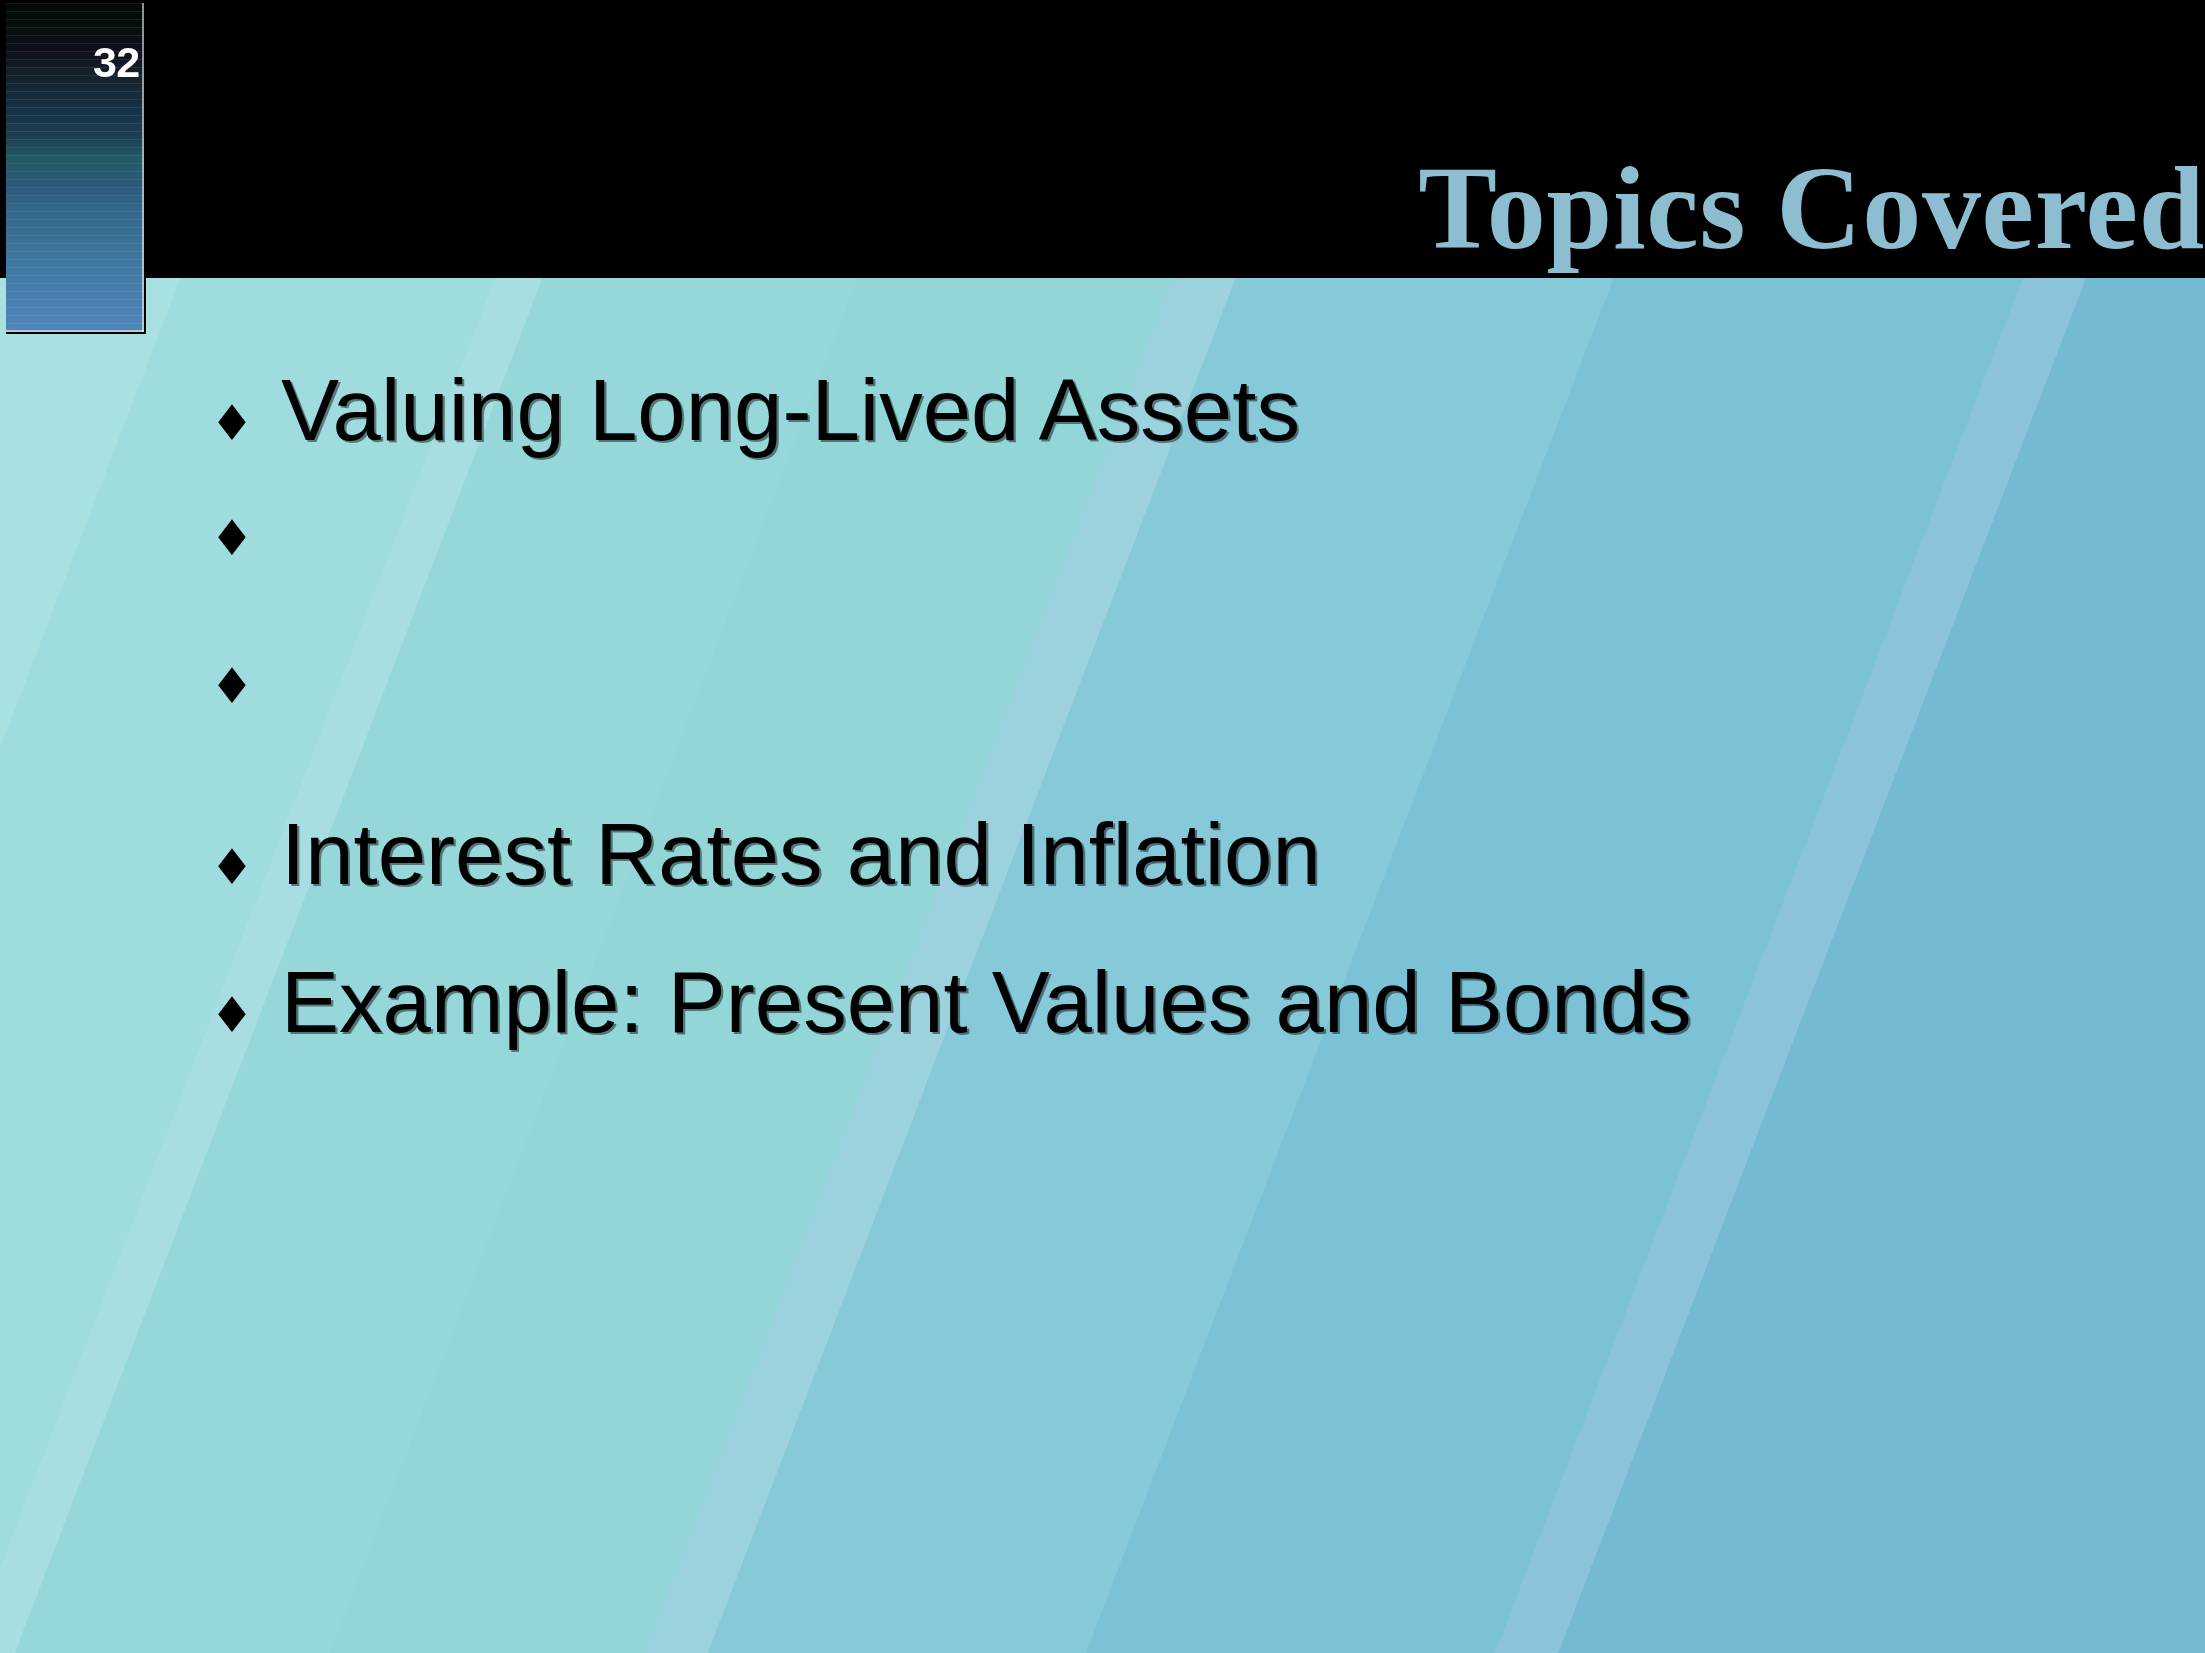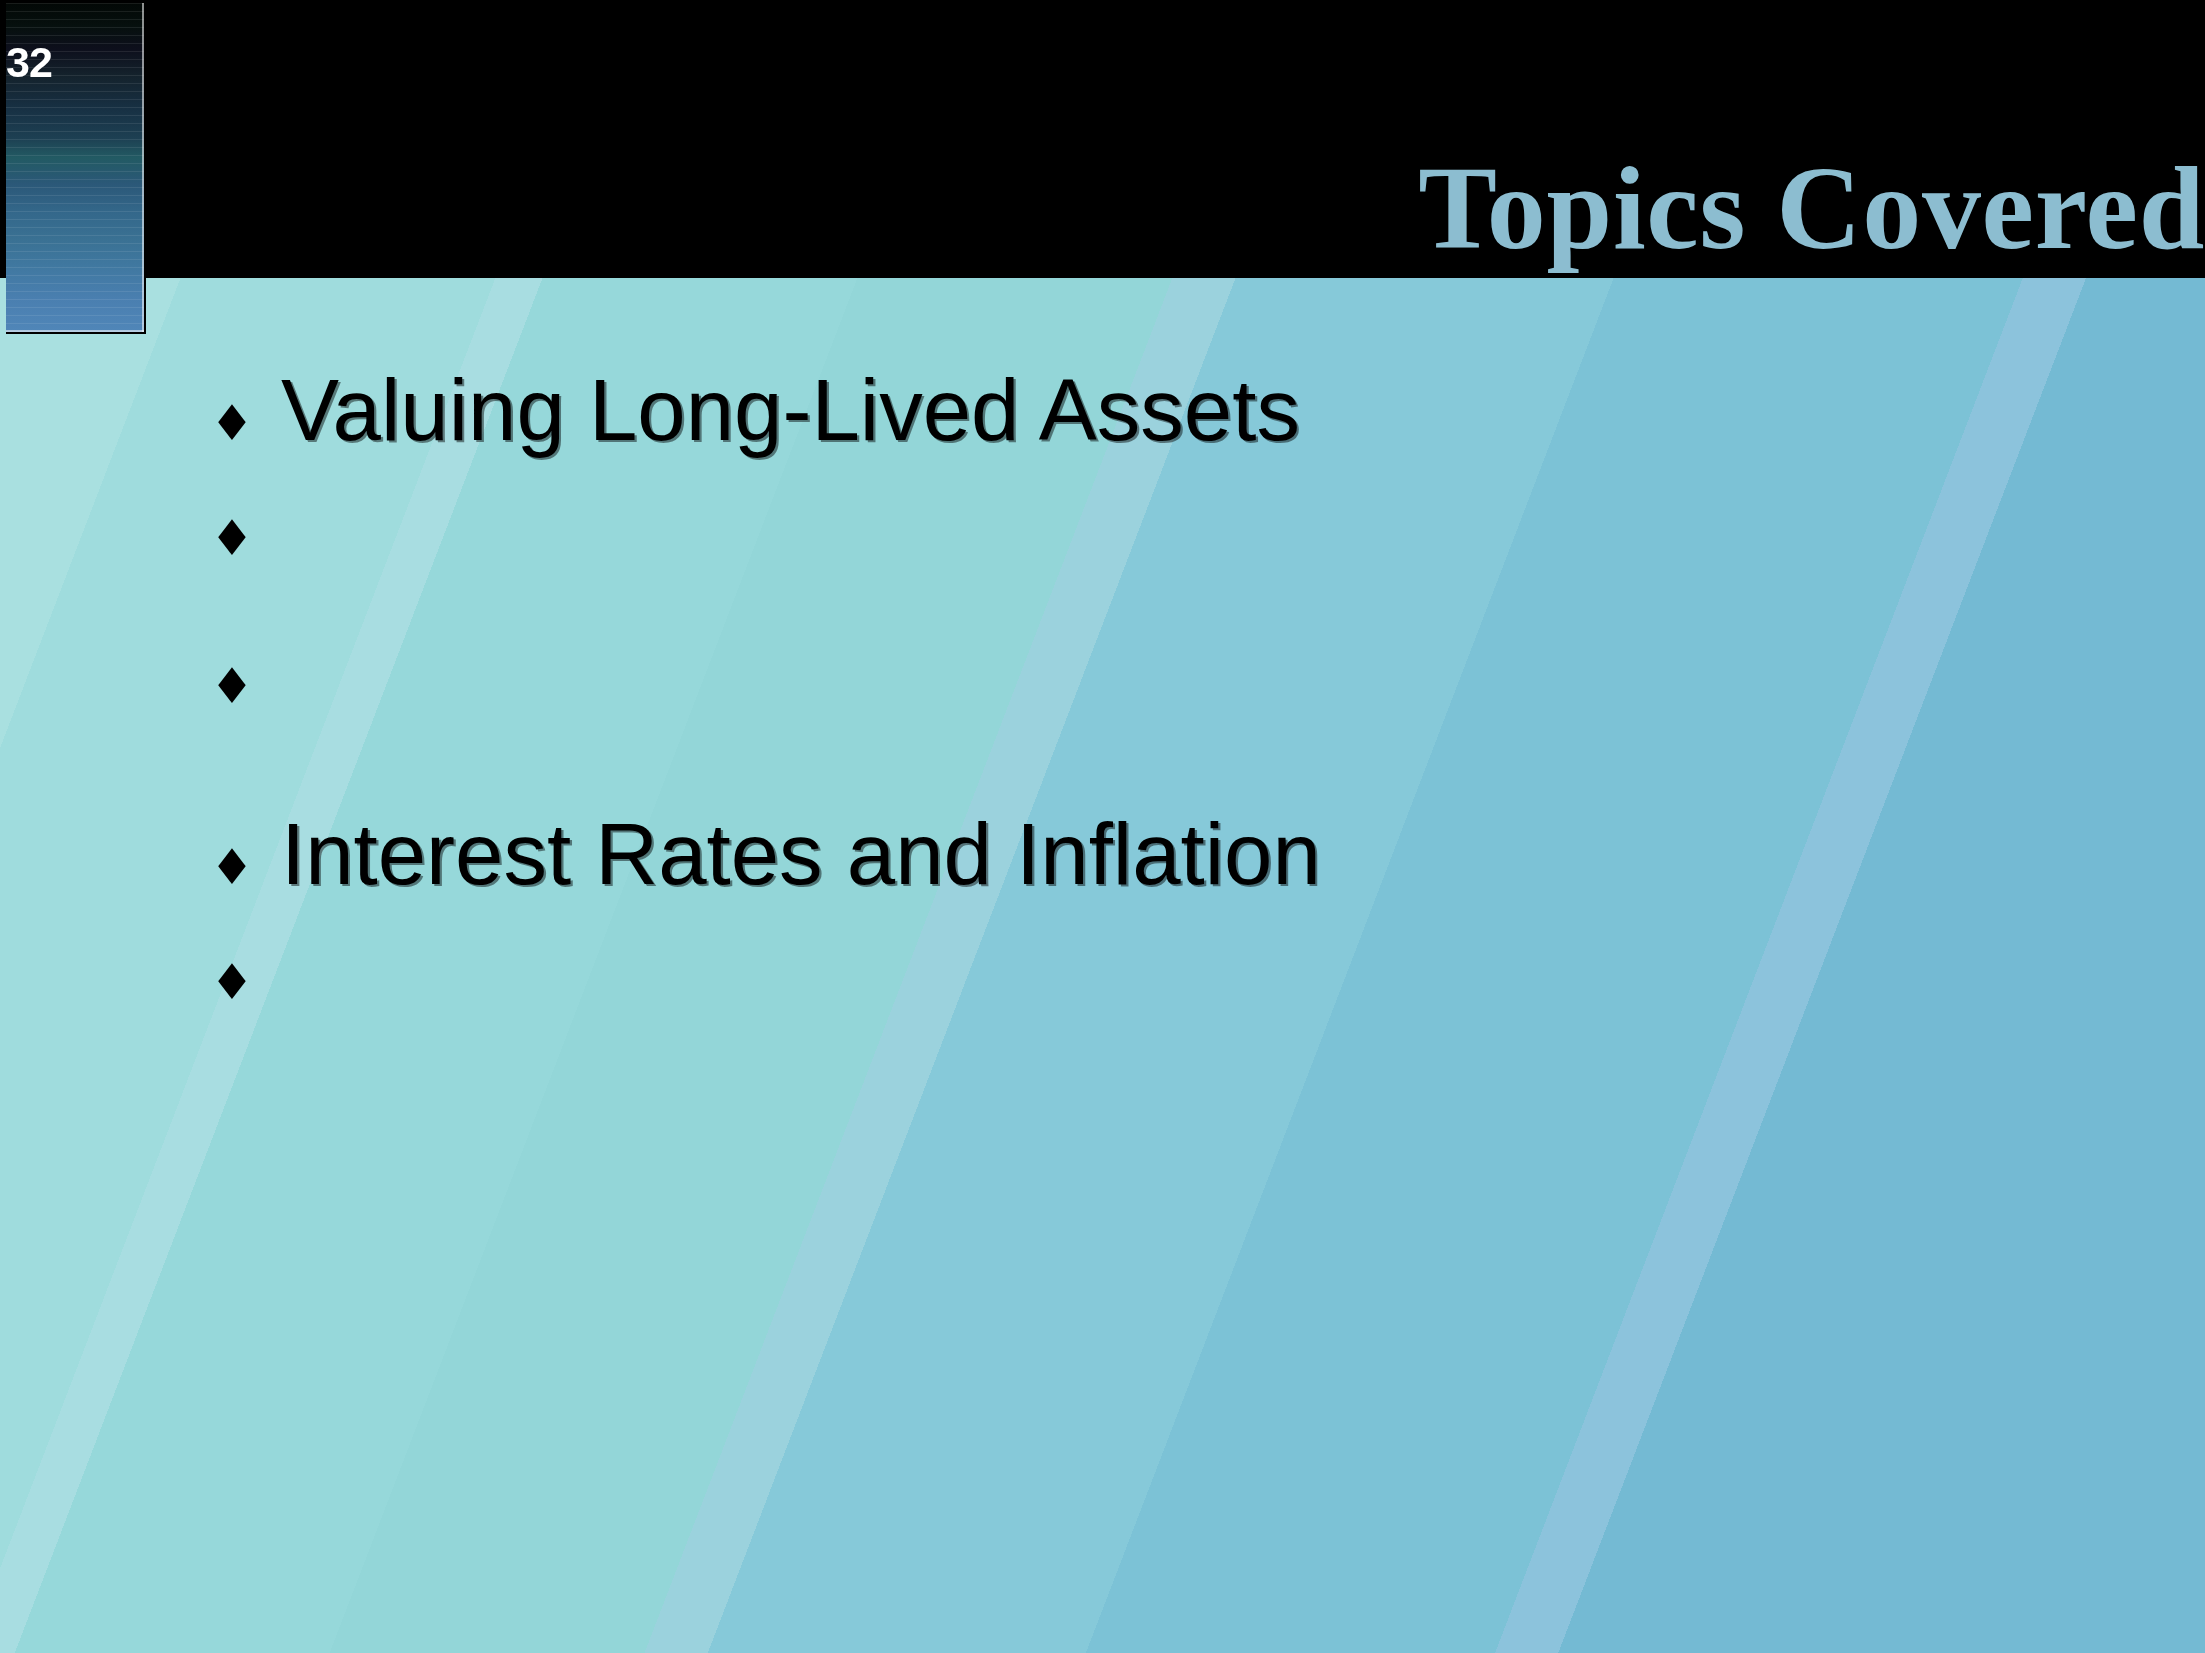--- a/index.html
+++ b/index.html
@@ -130,21 +130,21 @@
   #badge-inner-edge-b {
     position: absolute;
     left: 0; bottom: 0;
     width: 100%; height: 2.2px;
     background: rgba(255,255,255,0.55);
   }
   #badge-number {
     position: absolute;
     left: 0; right: 4.4px;
     top: 38px;
-    text-align: left;
+    text-align: right;
     color: #ffffff;
     font-family: "Liberation Sans", "DejaVu Sans", sans-serif;
     font-weight: bold;
     font-size: 43px;
     line-height: 1;
     letter-spacing: -0.7px;
   }
 
   
   #bullet-list {
@@ -211,17 +211,18 @@
     </li>
     <li class="bullet-item">
       <span class="bullet-glyph">♦</span>
     </li>
     <li class="bullet-item">
       <span class="bullet-glyph">♦</span>
       <span class="bullet-text">Interest Rates and Inflation</span>
     </li>
     <li class="bullet-item">
       <span class="bullet-glyph">♦</span>
+      <span class="bullet-text">Example: Present Values and Bonds</span>
     </li>
   </ul>
 
 </div>
 
 
 </body></html>

